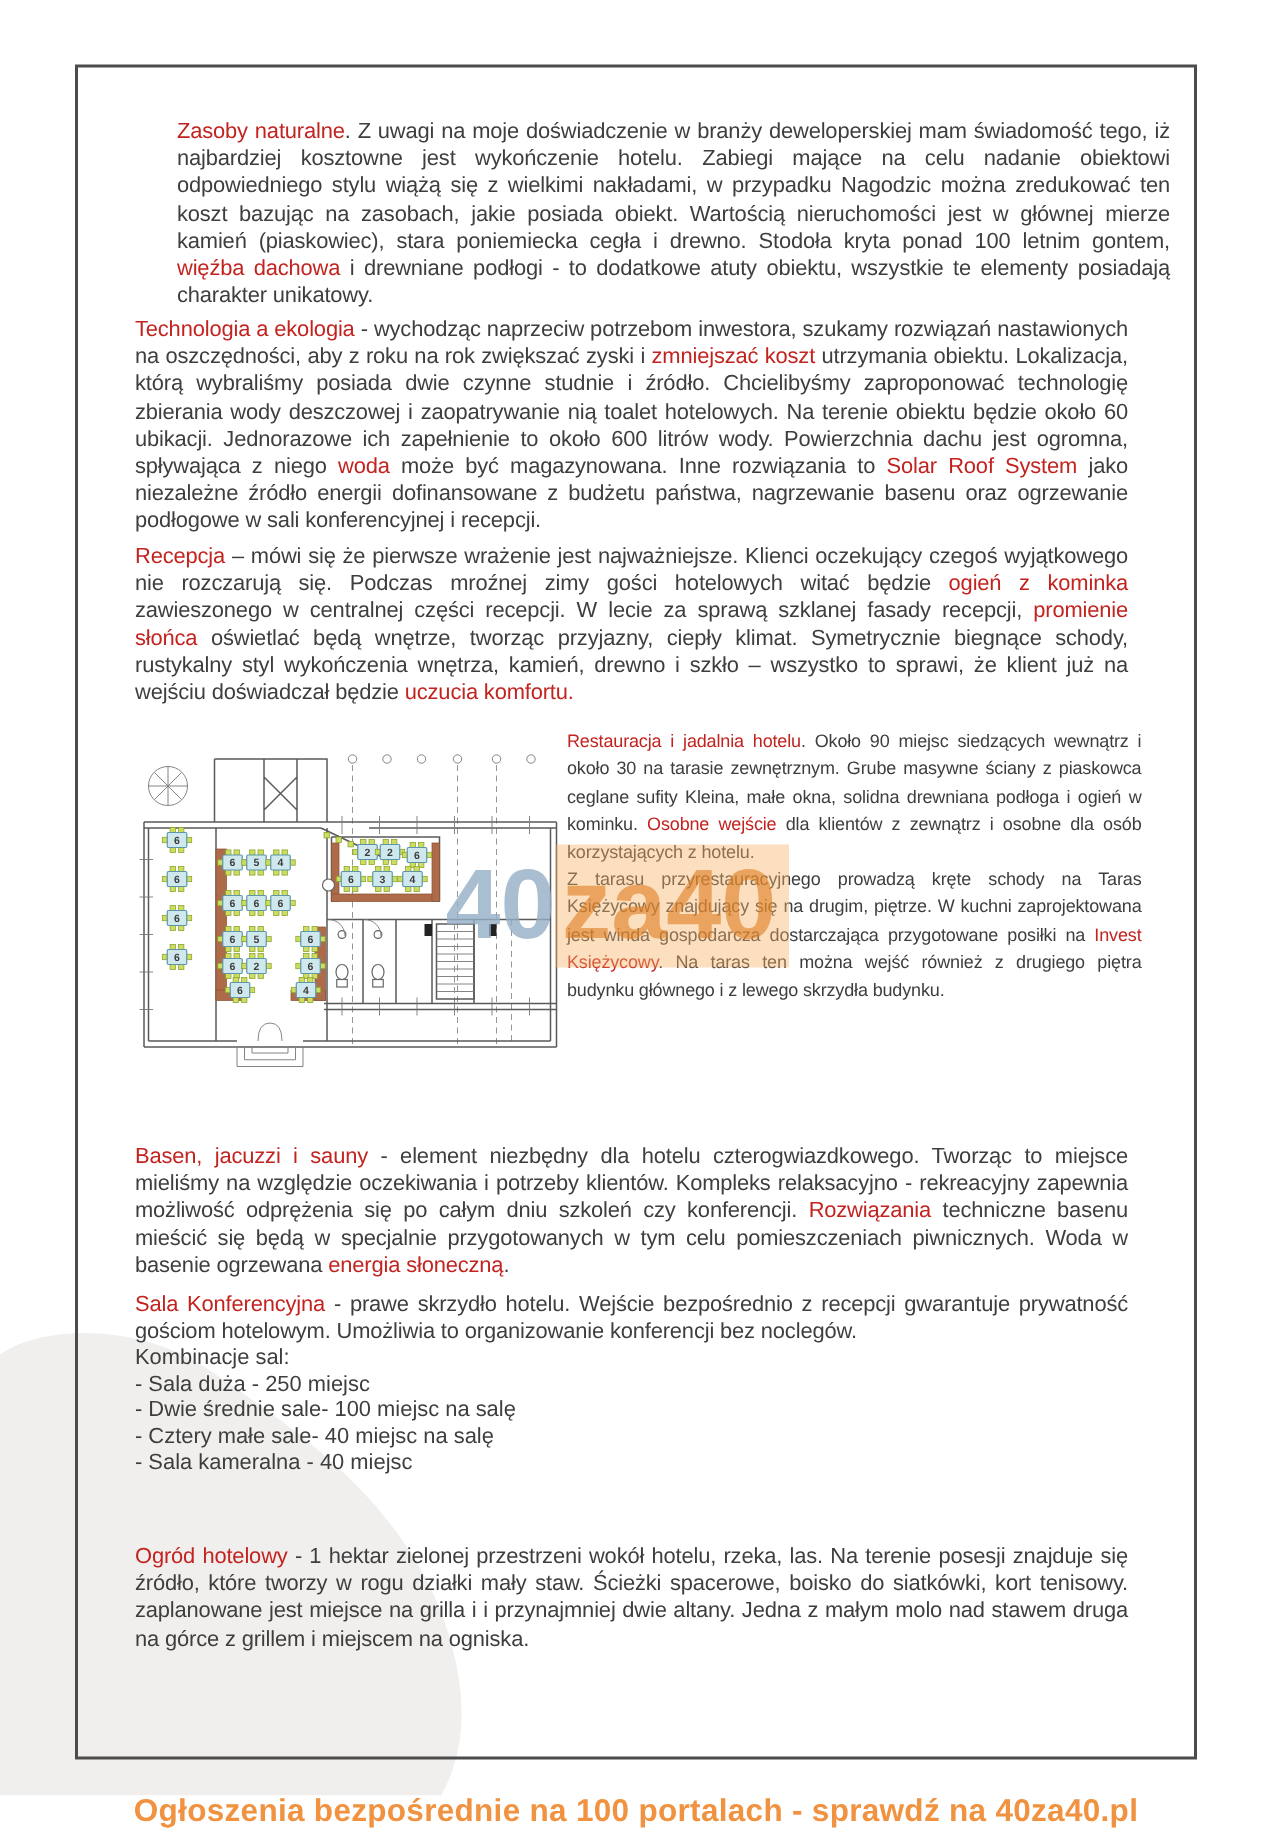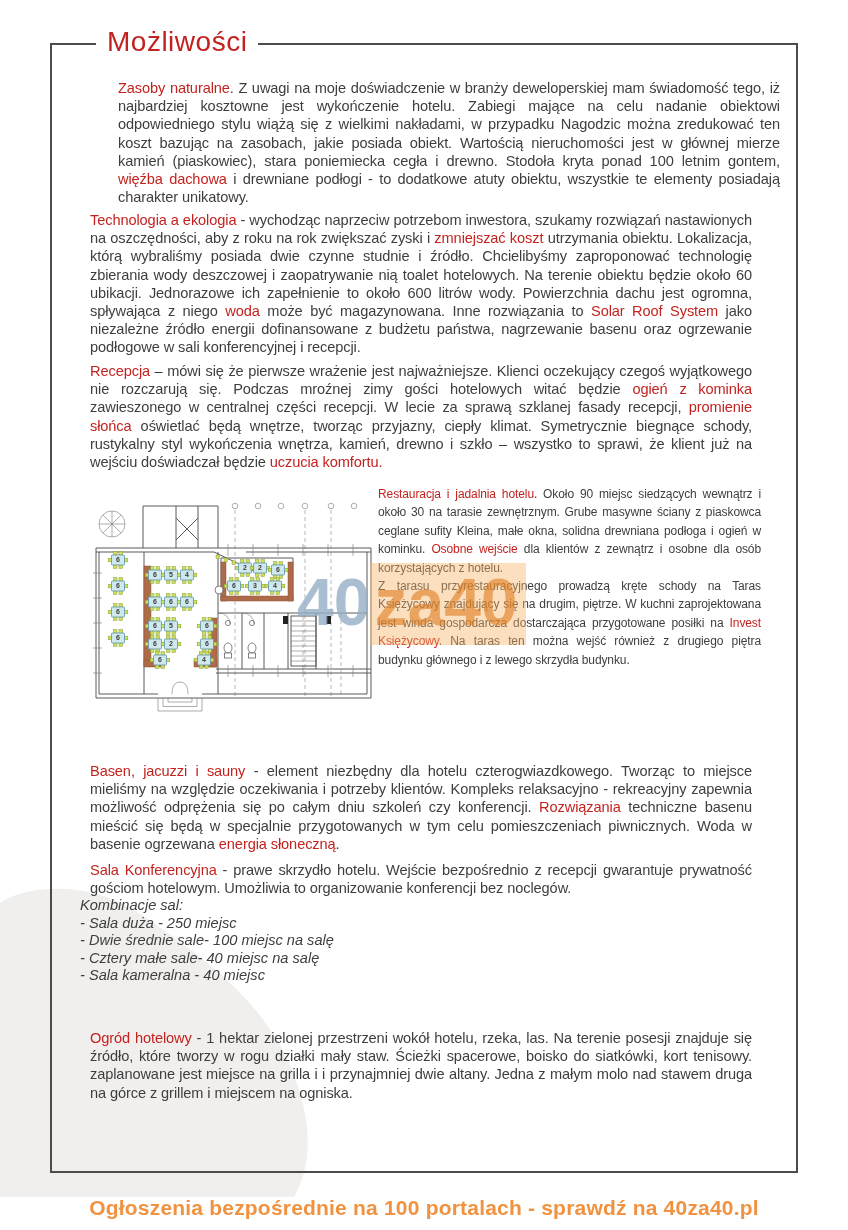--- a/index.html
+++ b/index.html
@@ -18,22 +18,22 @@
   .para .red, .red{color:#c3231f;}
   .p-zasoby{top:79px;margin-left:28px;}
   .p-technologia{top:211px;}
   .p-recepcja{top:362px;}
   .p-basen{top:762px;}
   .p-sala{top:861px;}
   .p-ogrod{top:1029px;}
   .rest-col{position:absolute;left:378px;top:485px;width:383px;font-size:12px;
             line-height:18.4px;text-align:justify;letter-spacing:-.1px;z-index:3;}
   .rest-col p{margin:0;}
-  .sala-list{position:absolute;left:80px;top:897px;width:662px;font-size:14.6px;
-             line-height:17.6px;z-index:3;font-style:italic;}
+  .sala-list{position:absolute;left:90px;top:897px;width:662px;font-size:14.6px;
+             line-height:17.6px;z-index:3;}
   
   .floorplan{position:absolute;left:88px;top:498px;width:286px;height:216px;z-index:1;}
   .floorplan .wall{stroke:#5a5a5a;stroke-width:1;fill:none;}
   .floorplan .thin{stroke:#777;stroke-width:.6;fill:none;}
   .floorplan .dash{stroke:#8a8a8a;stroke-width:.6;fill:none;stroke-dasharray:4 3;}
   .floorplan .terra{fill:#ad6b49;stroke:#8f5538;stroke-width:.5;}
   .floorplan .tbl{fill:#cfe8ee;stroke:#5d96a8;stroke-width:.8;}
   .floorplan .chair{fill:#cddd5e;stroke:#88a22f;stroke-width:.5;}
   .floorplan .tlabel{font:bold 7px "Liberation Sans",sans-serif;fill:#3c3c3c;text-anchor:middle;}
   .floorplan .fix{fill:#fff;stroke:#666;stroke-width:.8;}
@@ -54,21 +54,20 @@
 <body>
 
 <div class="page">
 
   <svg class="bg-circle" width="460" height="342">
     <path d="M0,48 C25,30 90,24 142,60 C200,100 258,140 290,210 C316,272 310,314 294,342 L0,342 Z" fill="#f0efed"></path>
   </svg>
 
   <div class="frame"></div>
 
-  <div class="page-title">Możliwości</div>
 
   <div class="para p-zasoby"><span class="red">Zasoby naturalne</span><span>. Z uwagi na moje doświadczenie w branży deweloperskiej mam świadomość tego, iż najbardziej kosztowne jest wykończenie hotelu. Zabiegi mające na celu nadanie obiektowi odpowiedniego stylu wiążą się z wielkimi nakładami, w przypadku Nagodzic można zredukować ten koszt bazując na zasobach, jakie posiada obiekt. Wartością nieruchomości jest w głównej mierze kamień (piaskowiec), stara poniemiecka cegła i drewno. Stodoła kryta ponad 100 letnim gontem, </span><span class="red">więźba dachowa</span><span> i drewniane podłogi - to dodatkowe atuty obiektu, wszystkie te elementy posiadają charakter unikatowy.</span></div>
   <div class="para p-technologia"><span class="red">Technologia a ekologia</span><span> - wychodząc naprzeciw potrzebom inwestora, szukamy rozwiązań nastawionych na oszczędności, aby z roku na rok zwiększać zyski i </span><span class="red">zmniejszać koszt</span><span> utrzymania obiektu. Lokalizacja, którą wybraliśmy posiada dwie czynne studnie i źródło. Chcielibyśmy zaproponować technologię zbierania wody deszczowej i zaopatrywanie nią toalet hotelowych. Na terenie obiektu będzie około 60 ubikacji. Jednorazowe ich zapełnienie to około 600 litrów wody. Powierzchnia dachu jest ogromna, spływająca z niego </span><span class="red">woda</span><span> może być magazynowana. Inne rozwiązania to </span><span class="red">Solar Roof System</span><span> jako niezależne źródło energii dofinansowane z budżetu państwa, nagrzewanie basenu oraz ogrzewanie podłogowe w sali konferencyjnej i recepcji.</span></div>
   <div class="para p-recepcja"><span class="red">Recepcja</span><span> – mówi się że pierwsze wrażenie jest najważniejsze. Klienci oczekujący czegoś wyjątkowego nie rozczarują się. Podczas mroźnej zimy gości hotelowych witać będzie </span><span class="red">ogień z kominka</span><span> zawieszonego  w centralnej części recepcji. W lecie za sprawą szklanej fasady recepcji, </span><span class="red">promienie słońca</span><span> oświetlać będą wnętrze, tworząc przyjazny, ciepły klimat. Symetrycznie biegnące schody, rustykalny styl wykończenia wnętrza, kamień, drewno i szkło – wszystko to sprawi, że klient już na wejściu doświadczał będzie </span><span class="red">uczucia komfortu.</span></div>
 
   <svg class="floorplan" viewBox="0 0 286 216">
 
     <g class="dash">
       <path d="M147,12 V200 M217,12 V200 M243,12 V200 M253,115 V196"></path>
     </g>

